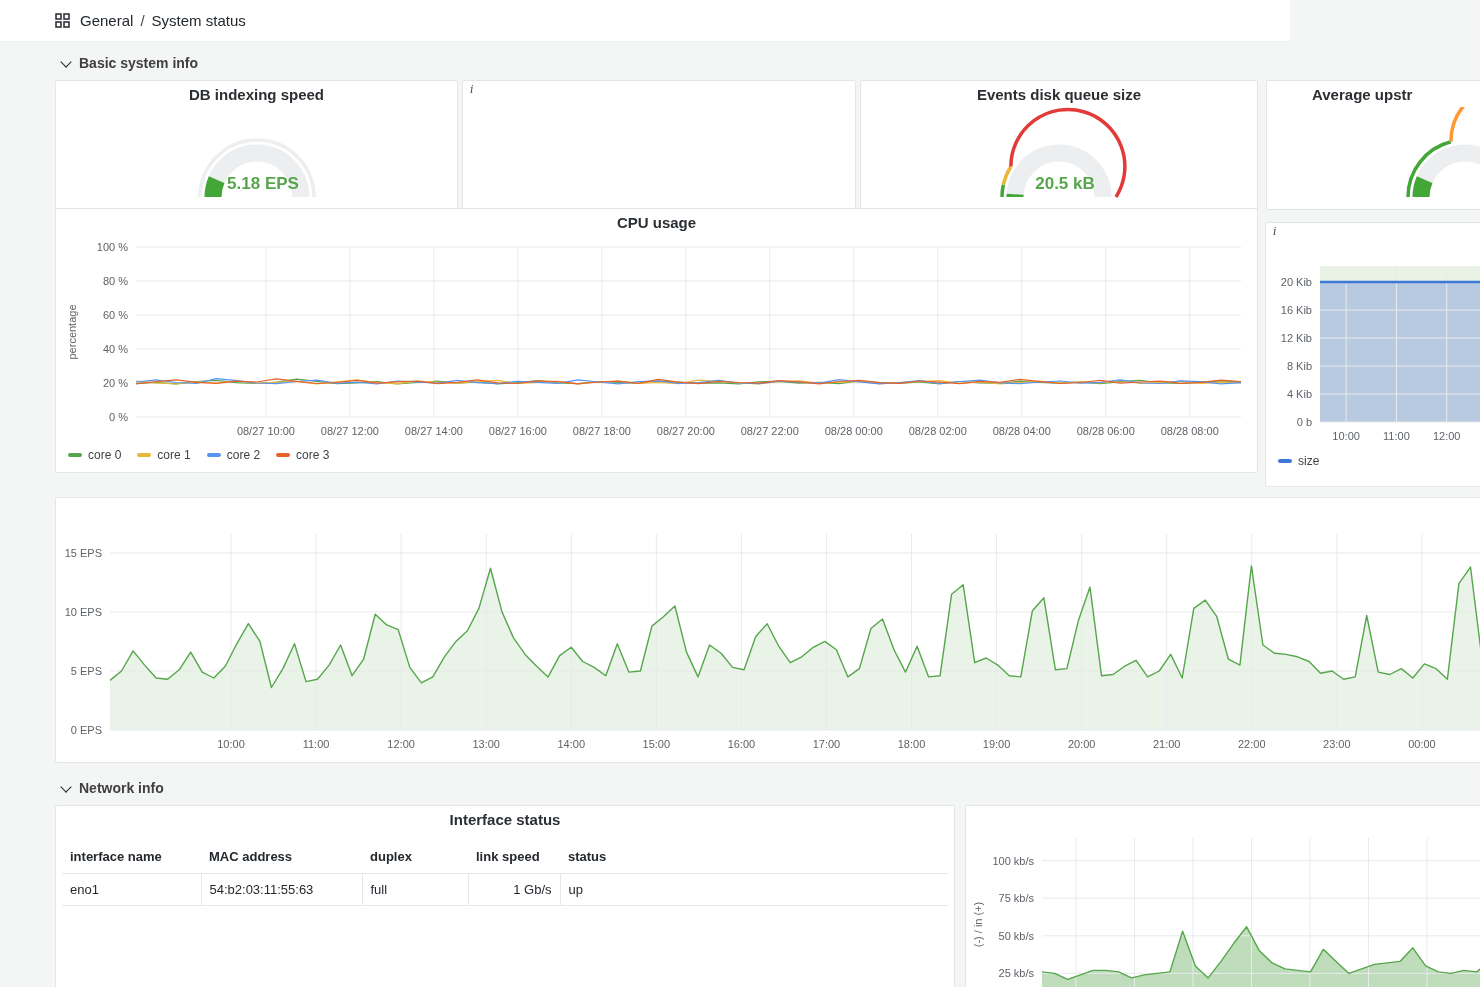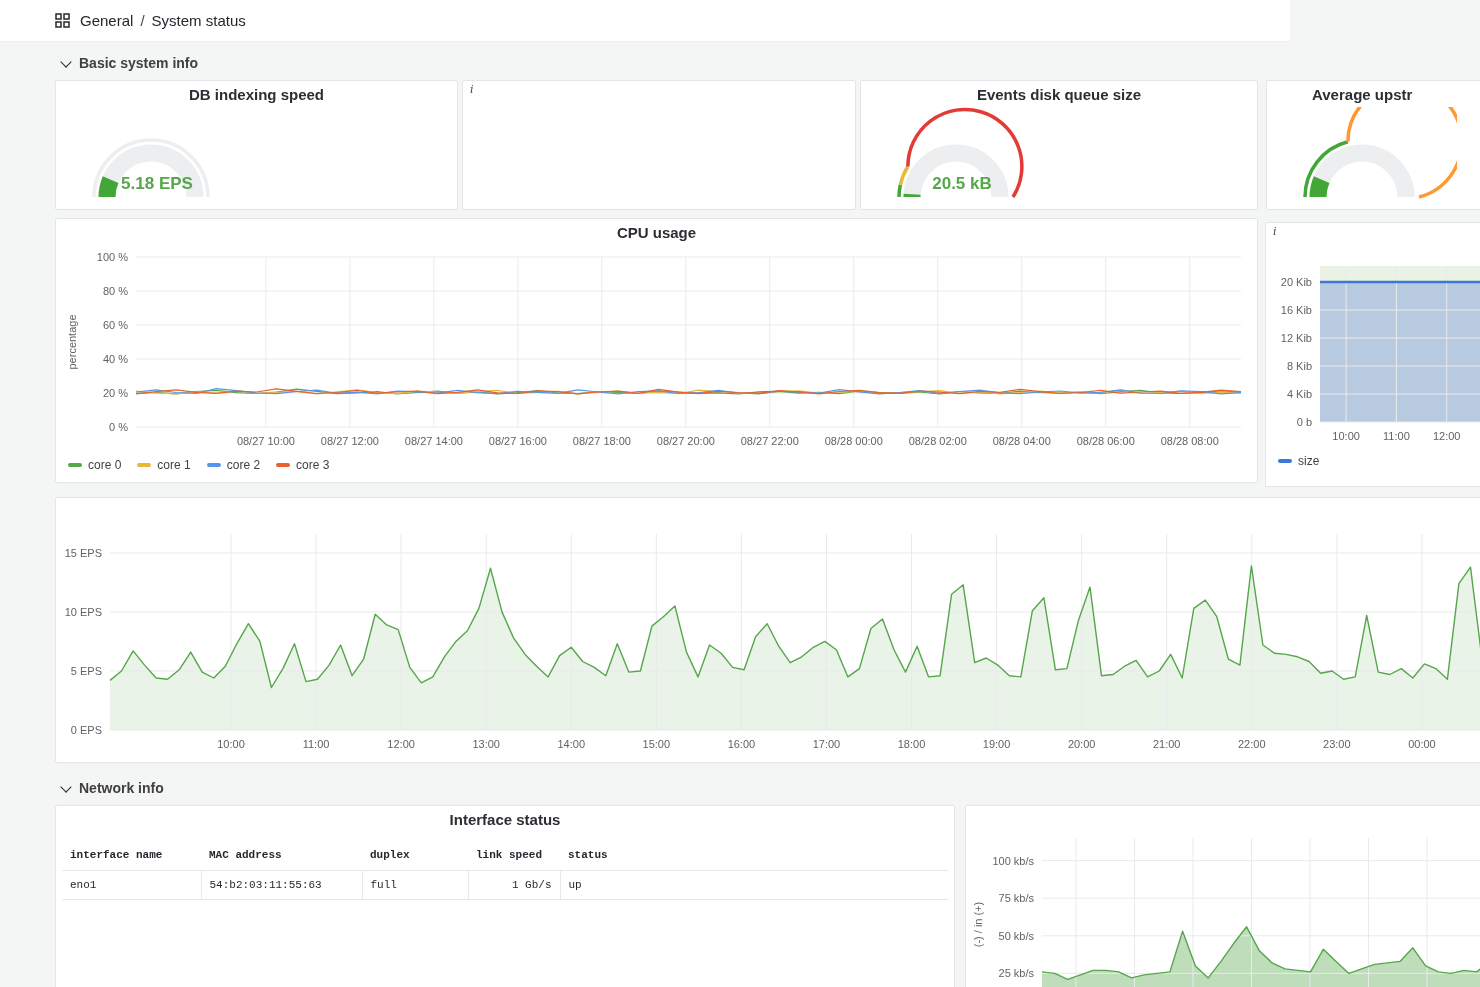--- a/index.html
+++ b/index.html
@@ -36,26 +36,26 @@
   }
   .panel-title.abs{position:absolute;left:1050px;top:0;height:26px;}
   .panel-title.offset-left{justify-content:flex-start;padding-left:45px;}
   .info-i{
     position:absolute;left:7px;top:2px;font-size:11px;color:#44484D;
     font-style:italic;font-family:"DejaVu Serif",serif;
   }
   svg{display:block;}
   svg text{font-family:"Liberation Sans","DejaVu Sans",sans-serif;}
   .tick{font-size:11px;fill:#5E6368;}
-  .gauge-wrap{display:flex;}
+  .gauge-wrap{display:flex;justify-content:center;}
   .gauge-value{font-family:"Liberation Sans","DejaVu Sans",sans-serif;}
   .legend{display:flex;gap:16px;align-items:center;padding:5px 0 0 12px;}
   .legend-item{display:flex;align-items:center;gap:6px;font-size:12px;color:#3F4348;cursor:pointer;}
   .legend-swatch{width:14px;height:4px;border-radius:2px;display:inline-block;}
-  table.iface{border-collapse:collapse;margin:8px 6px 0 6px;width:calc(100% - 12px);font-size:11px;table-layout:fixed;font-family:Liberation Mono, monospace;}
+  table.iface{border-collapse:collapse;margin:8px 6px 0 6px;width:calc(100% - 12px);font-size:13px;table-layout:fixed;}
   table.iface th{
     text-align:left;font-weight:600;color:#24292E;padding:9px 8px;border-bottom:1px solid #E7E8EA;
   }
   table.iface td{
     padding:8px 8px;border-bottom:1px solid #E7E8EA;border-right:1px solid #E7E8EA;color:#24292E;
     overflow:hidden;white-space:nowrap;
   }
   table.iface td:last-child{border-right:none;}
   .al-right{text-align:right;}
 </style>
@@ -116,21 +116,21 @@
   <div class="gauge-wrap">
       <svg width="190" height="96">
         <path d="M 51 90 A 44 44 0 1 1 139 90" stroke="#EDEEF0" stroke-width="17" fill="none"></path>
         <path d="M 51 90 A 44 44 0 0 1 54.61879646990483 72.52549281206966" stroke="#43A738" stroke-width="17" fill="none"></path>
         <path d="M 38 90 A 57 57 0 0 1 80.82467643160328 34.790759815668025" stroke="#43A738" stroke-width="3.5" fill="none"></path>
         <path d="M 80.82467643160328 34.790759815668025 A 57 57 0 1 1 152 90" stroke="#FF9830" stroke-width="3.5" fill="none"></path>
       </svg>
     </div>
 </div>
 
-<div class="panel" style="left:55px;top:218px;width:1203px;height:265px;">
+<div class="panel" style="left:55px;top:208px;width:1203px;height:265px;">
   <div class="panel-title">CPU usage</div>
   <svg style="margin-left:8px;margin-top:4px;" width="1187" height="204">
       <line x1="72" y1="178" x2="1177" y2="178" stroke="#E9EAEC" stroke-width="1"></line>
       <text x="64" y="182" text-anchor="end" class="tick">0 %</text>
       <line x1="72" y1="144" x2="1177" y2="144" stroke="#E9EAEC" stroke-width="1"></line>
       <text x="64" y="148" text-anchor="end" class="tick">20 %</text>
       <line x1="72" y1="110" x2="1177" y2="110" stroke="#E9EAEC" stroke-width="1"></line>
       <text x="64" y="114" text-anchor="end" class="tick">40 %</text>
       <line x1="72" y1="76" x2="1177" y2="76" stroke="#E9EAEC" stroke-width="1"></line>
       <text x="64" y="80" text-anchor="end" class="tick">60 %</text>

